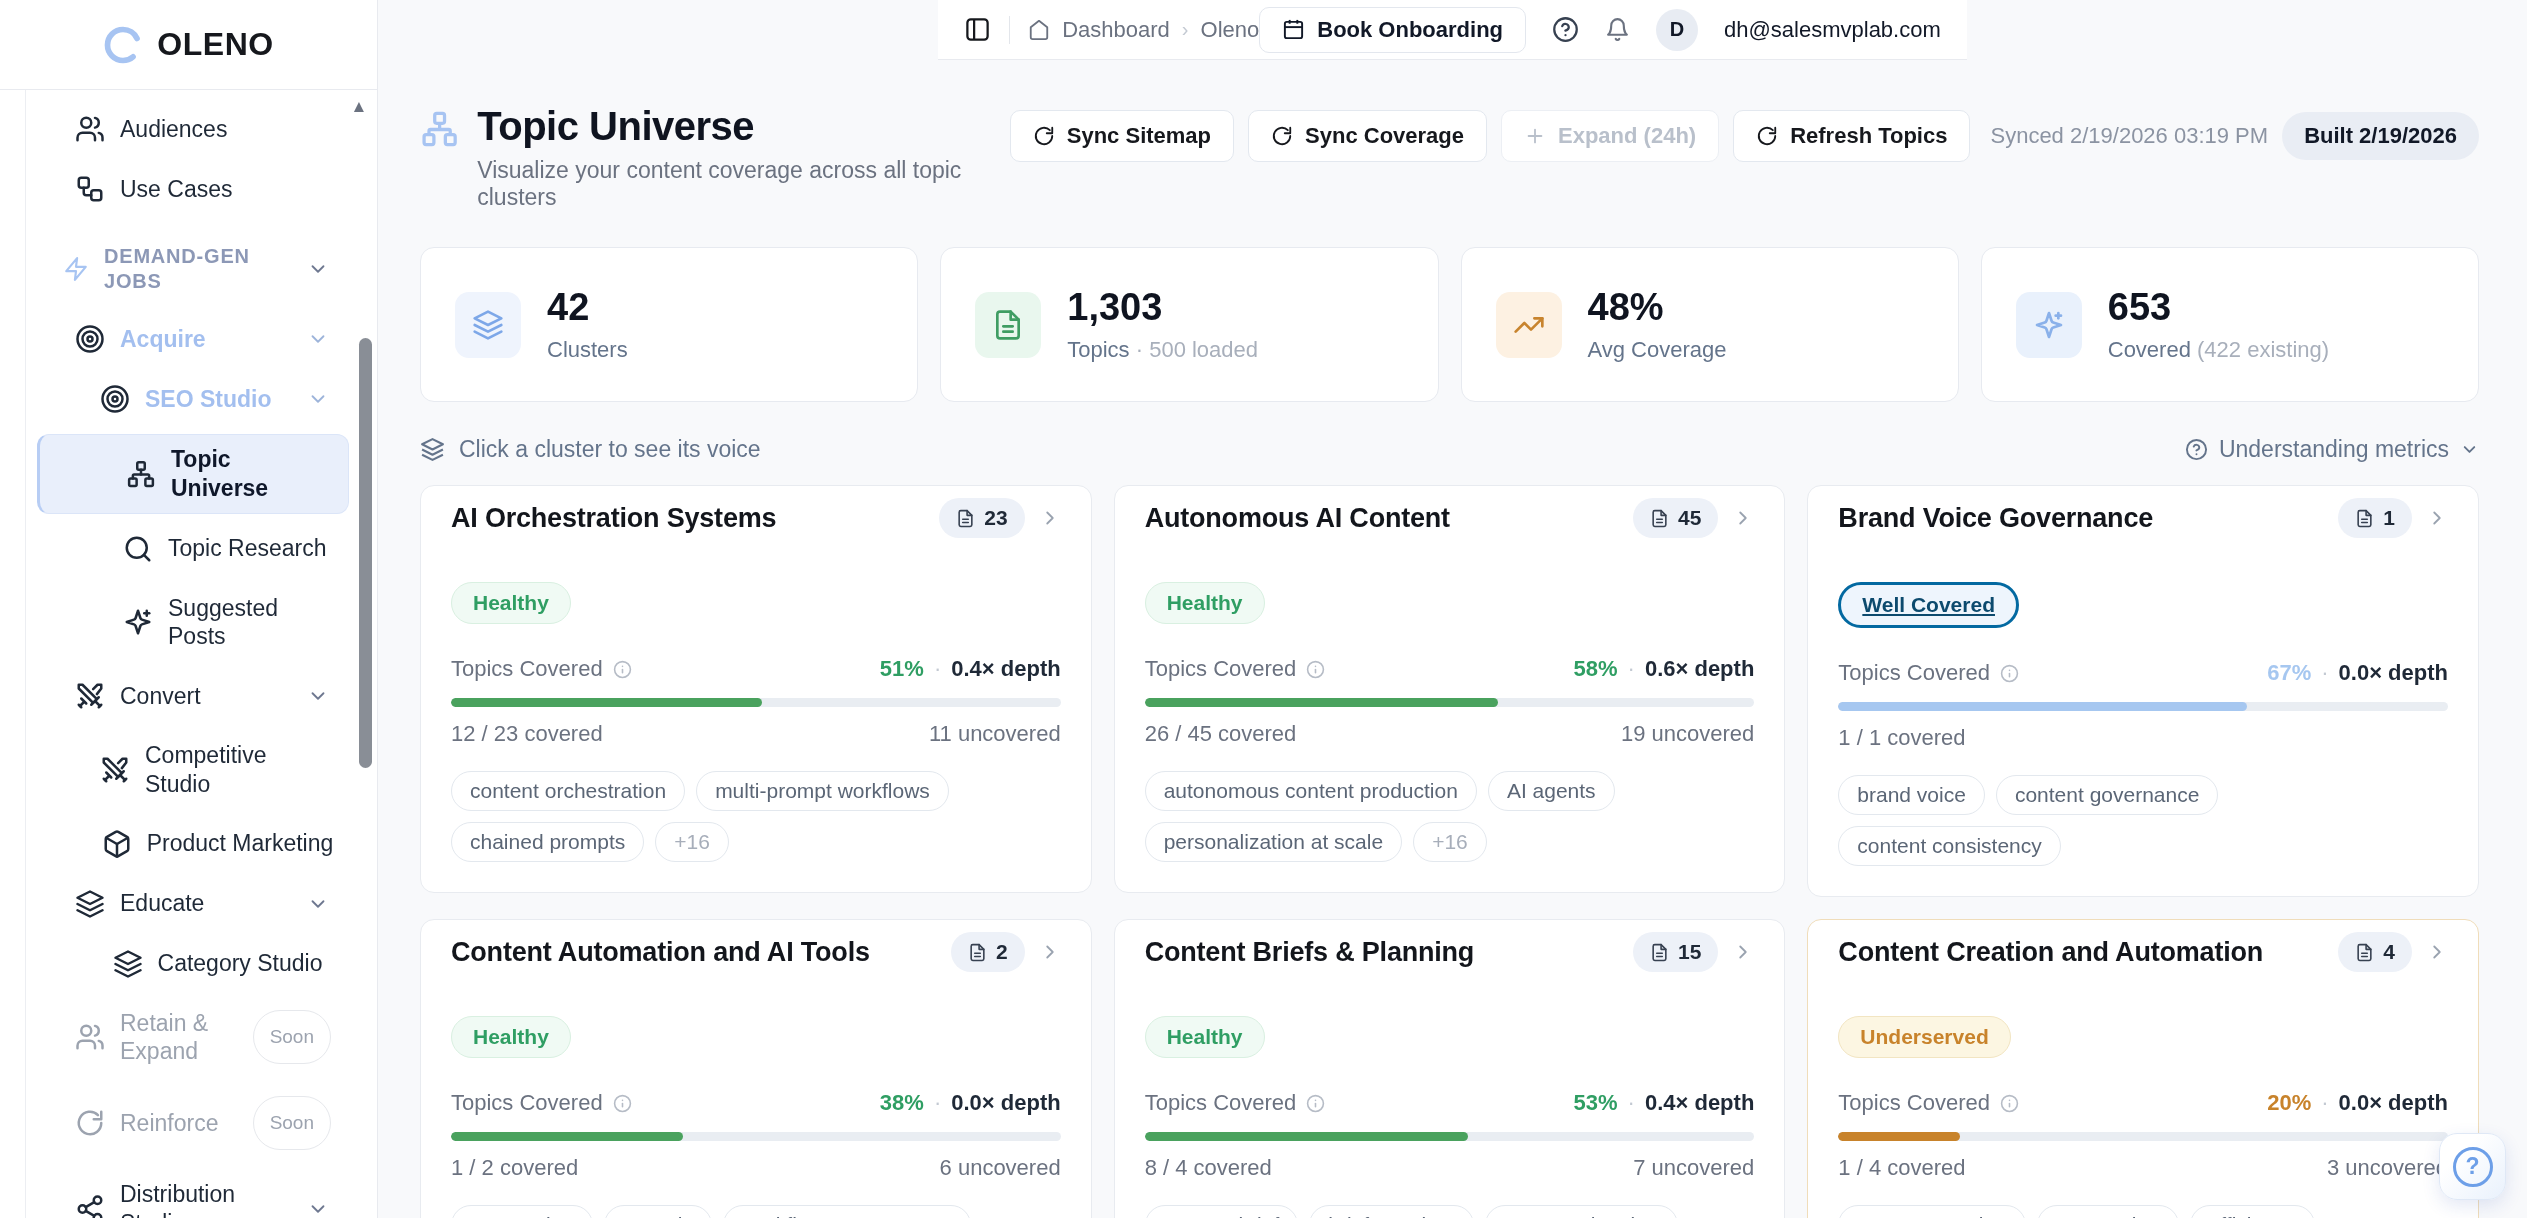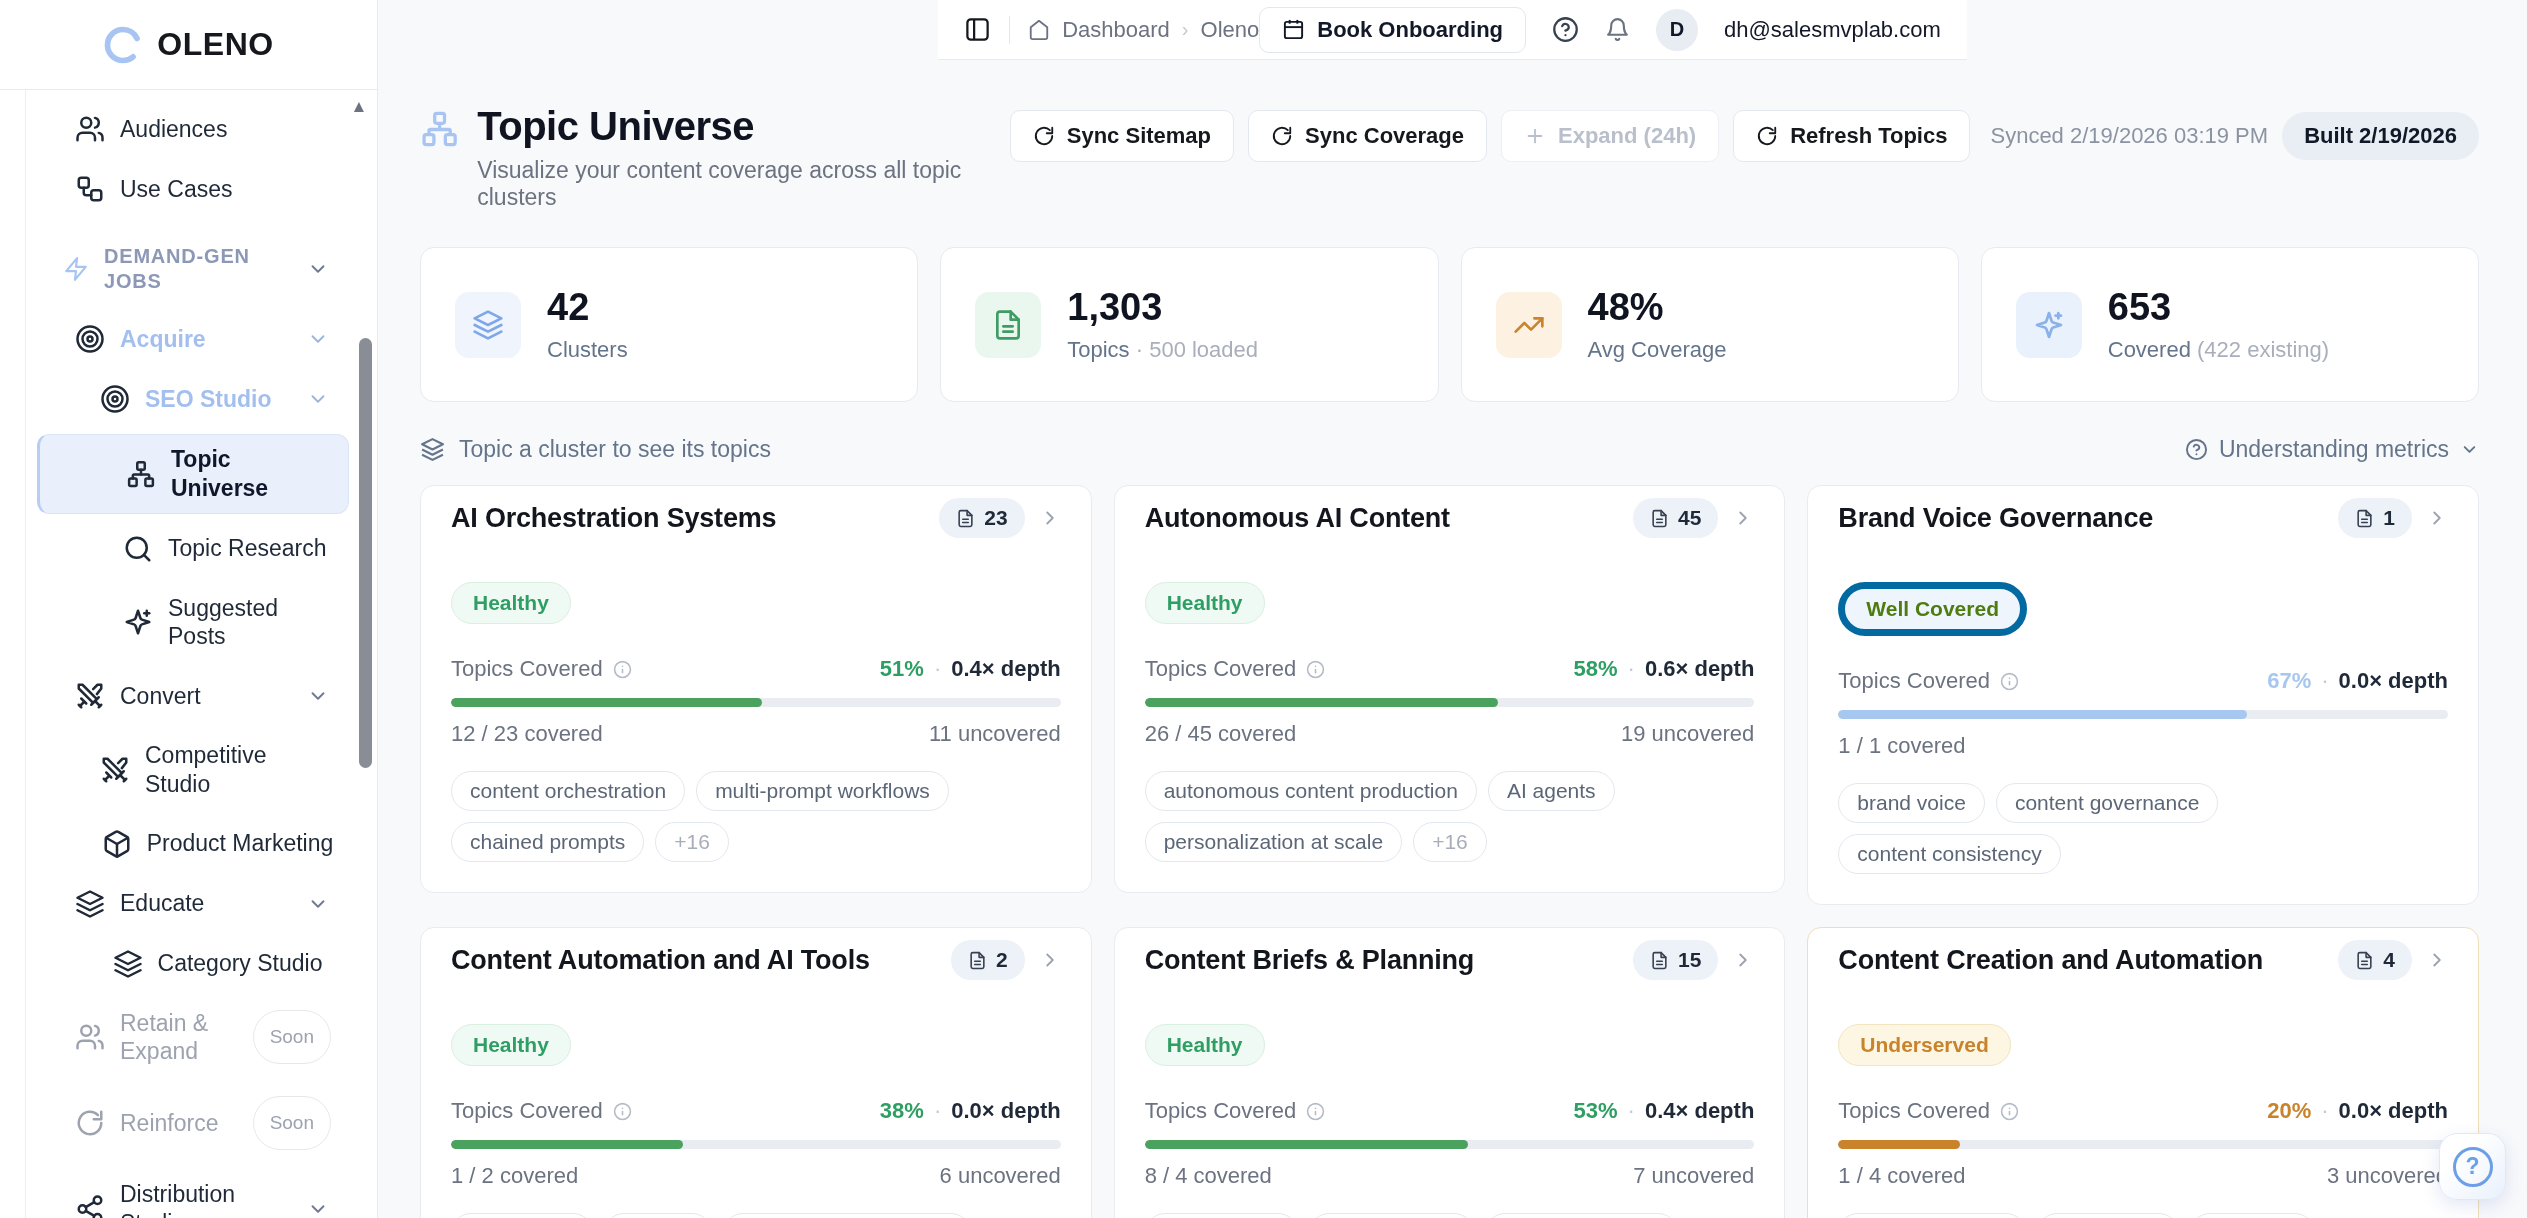--- a/index.html
+++ b/index.html
@@ -96,21 +96,21 @@
   .card { background:#fff; border:1px solid #e8ebf0; border-radius:14px; padding:12px 30px 30px; cursor:pointer; }
   .card.under { border-color:#f0ddba; }
   .card-head { display:flex; align-items:center; margin-bottom:28px; }
   .card-title { font-size:27px; font-weight:700; color:#13161c; letter-spacing:-0.2px; padding-right:16px; }
   .card-head-right { margin-left:auto; display:flex; align-items:center; gap:14px; flex:none; }
   .doc-badge { display:flex; align-items:center; gap:9px; background:#edf1f8; border-radius:9999px; padding:8px 17px; font-size:21px; font-weight:600; color:#1f2937; }
   .doc-badge svg { width:19px; height:19px; color:#374151; }
   .card-chev { width:22px; height:22px; color:#9aa3b0; }
   .pill { display:inline-block; font-size:21px; font-weight:700; border-radius:9999px; padding:8px 21px;margin-top:16px; }
   .pill.healthy { color:#2f9e63; background:#f0faf4; border:1px solid #d9f0e1; }
-  .pill.well { color:#4d7c0f; background:#eef5fd; border:7px solid #0369a1; }
+  .pill.well { color:#0c4a6e; background:#eef5fd; border:3px solid #0369a1;text-decoration:underline; }
   .pill.under { color:#c8832b; background:#fcf6e2; border:1px solid #f2e5c2; }
   .status-row { margin-bottom:32px; }
   .meta-row { display:flex; align-items:center; }
   .meta-left { display:flex; align-items:center; gap:10px; font-size:22px; color:#6b7280; }
   .meta-left svg { width:19px; height:19px; color:#b6bcc6; }
   .meta-right { margin-left:auto; display:flex; align-items:center; gap:10px; font-size:22px; }
   .pct { font-weight:700; }
   .pct.healthy { color:#2f9e63; } .pct.well { color:#a6c7f0; } .pct.under { color:#c8832b; }
   .sep { color:#c3c9d2; }
   .depth { font-weight:700; color:#1f2937; }
@@ -450,21 +450,21 @@
         </div>
       </div>
 
     <div class="hint-row">
       <div class="hint-left">
         <svg viewBox="0 0 24 24" fill="none" stroke="currentColor" stroke-width="2" stroke-linejoin="round">
             <path d="m12 2 10 5-10 5L2 7Z"></path>
             <path d="m2 12 10 5 10-5"></path>
             <path d="m2 17 10 5 10-5"></path>
           </svg>
-        <span>Topic a cluster to see its topics</span>
+        <span>Click a cluster to see its voice</span>
       </div>
       <div class="hint-right">
         <svg class="q" viewBox="0 0 24 24" fill="none" stroke="currentColor" stroke-width="2" stroke-linecap="round">
             <circle cx="12" cy="12" r="10"></circle>
             <path d="M9.1 9a3 3 0 0 1 5.8 1c0 2-3 3-3 3"></path>
             <line x1="12" y1="17" x2="12.01" y2="17"></line>
           </svg>
         <span>Understanding metrics</span>
         <svg class="cd" viewBox="0 0 24 24" fill="none" stroke="currentColor" stroke-width="2.4" stroke-linecap="round" stroke-linejoin="round">
             <polyline points="6 9 12 15 18 9"></polyline>

